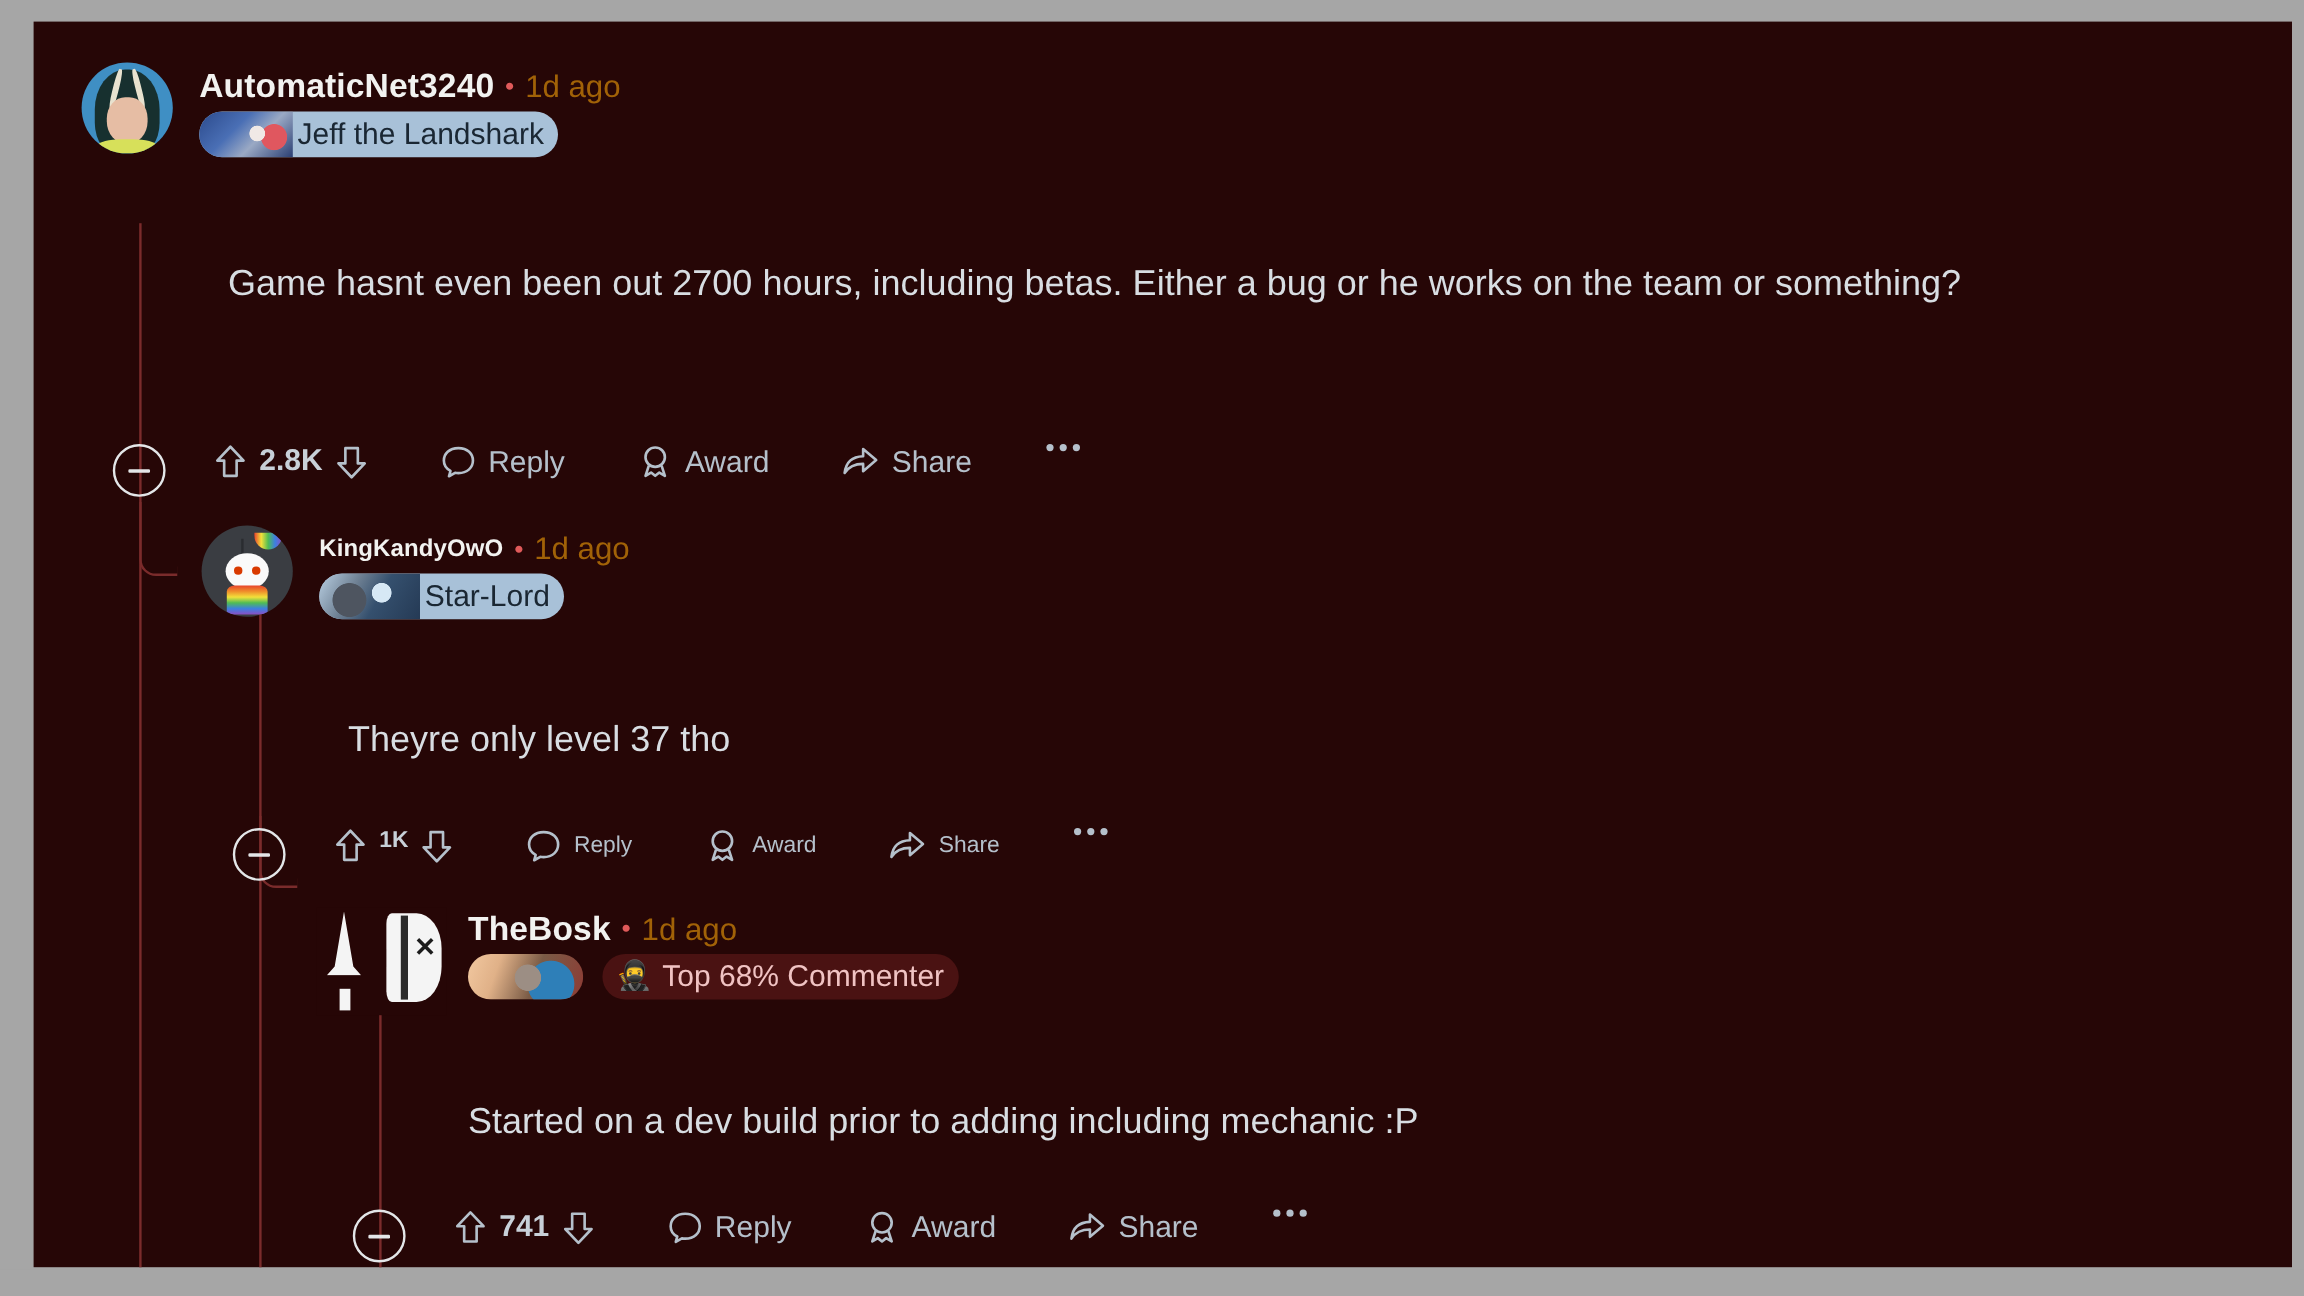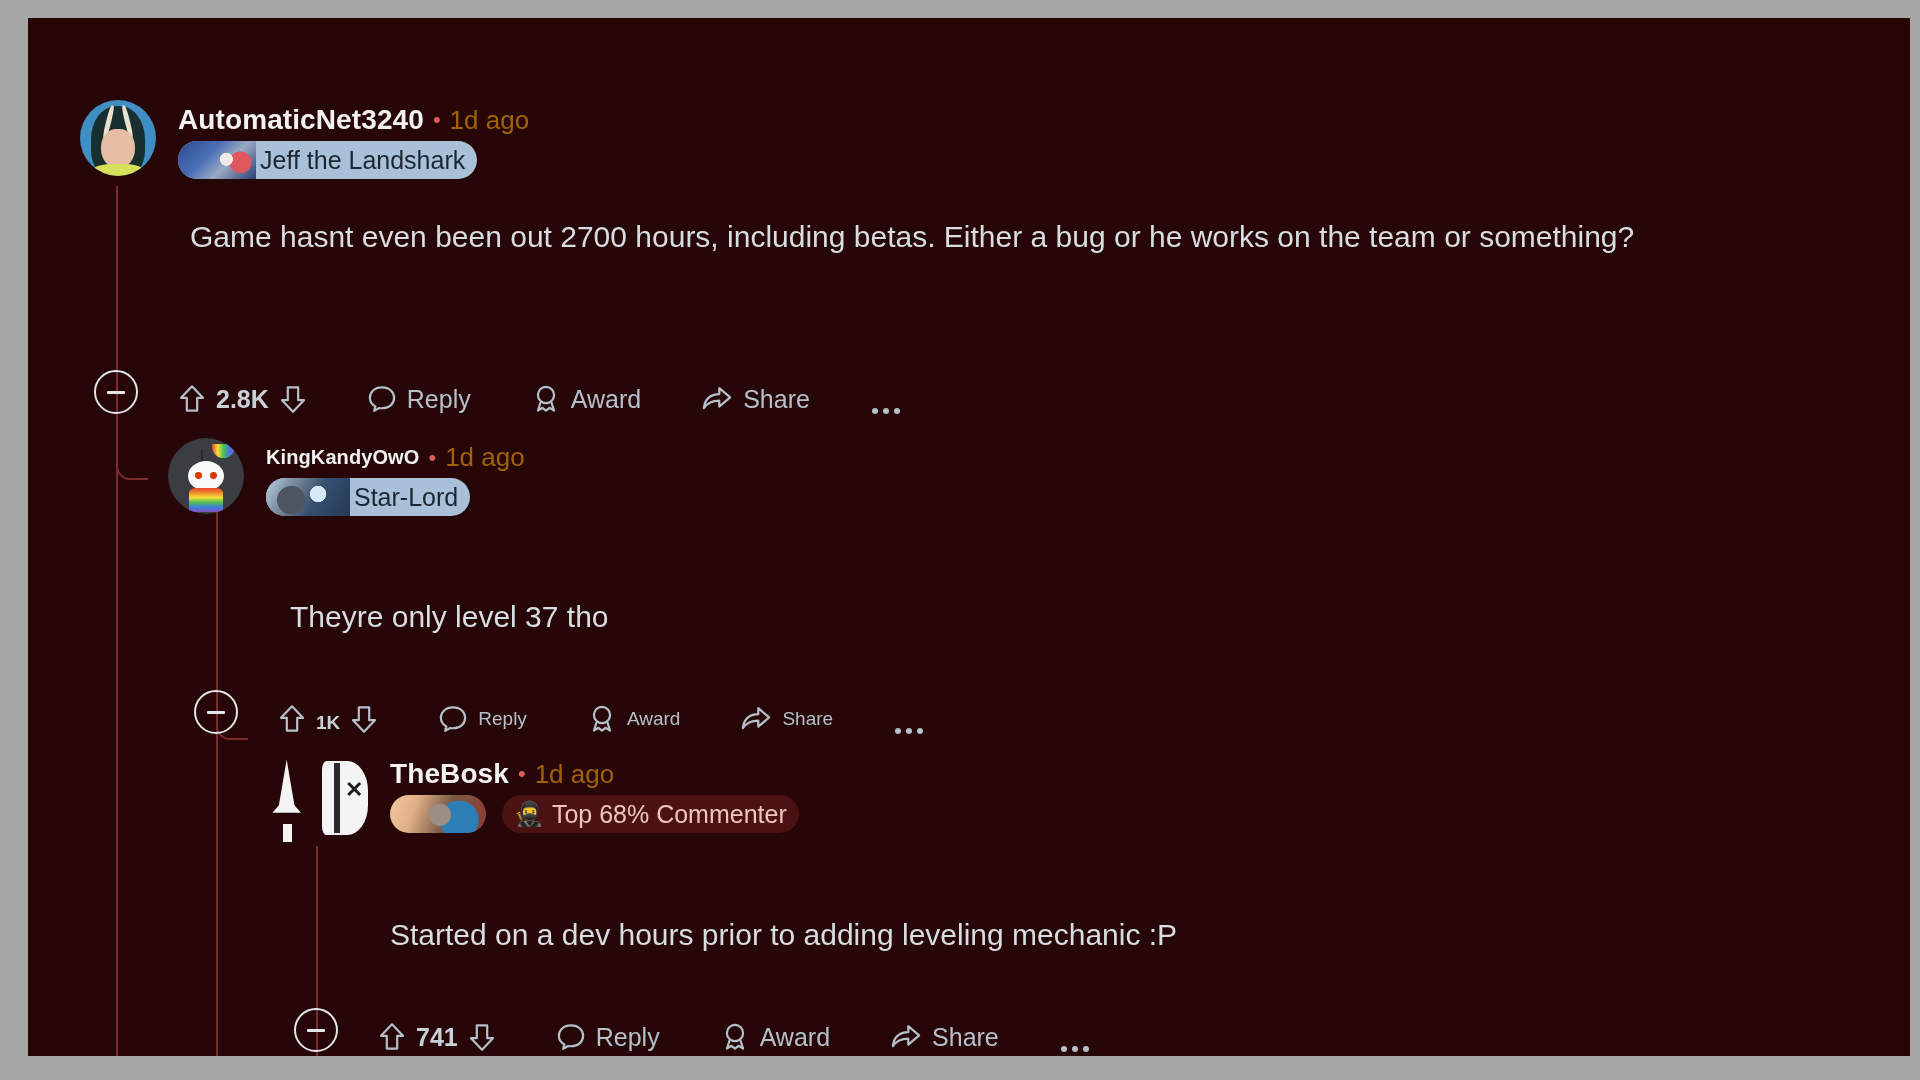--- a/index.html
+++ b/index.html
@@ -123,21 +123,21 @@
   .cbody {
     position: absolute;
     color: #d8dde2;
     line-height: 1.37;
   }
 
   
   .actions {
     position: absolute;
     display: flex;
-    align-items: flex-end;
+    align-items: flex-start;
     color: #b5c0cb;
   }
   .act {
     display: flex;
     align-items: center;
     white-space: nowrap;
   }
   .act svg { display: block; }
   .act-label { margin-left: 10px; }
   .votecount { color: #c8d0d8; margin: 0 10px; font-weight: 600; }
@@ -297,21 +297,21 @@
     <div class="threadline" style="left:88px; top:168px; height:880px;"></div>
     <div class="threadcurve" style="left:88px; top:400px; height:60px;"></div>
 
     <div class="threadline" style="left:188px; top:490px; height:558px;"></div>
     <div class="threadcurve" style="left:188px; top:662px; height:58px;"></div>
 
     <div class="threadline" style="left:288px; top:750px; height:298px;"></div>
 
     <div class="comment" style="left:0; top:0; width:1882px;">
 
-      <div class="chead" style="left:52px; top:34px;margin-top:48px;">
+      <div class="chead" style="left:40px; top:34px;">
         <div class="avatar av-anime" style="width:76px; height:76px;">
           <div class="hair"></div>
           <div class="horn-l"></div>
           <div class="horn-r"></div>
           <div class="face"></div>
           <div class="collar"></div>
         </div>
 
         <div class="meta" style="margin-left:22px; padding-top:4px;">
           <div class="nameline">
@@ -480,21 +480,21 @@
               <span class="flair-img art-rocket" style="width:96px;"></span>
             </span>
             <span class="flair flair-dark" style="height:38px; font-size:25px; margin-left:16px; padding-left:12px;">
               <span class="badge-emoji" style="font-size:24px;">🥷</span>
               <span class="flair-txt" style="padding-left:8px;">Top 68% Commenter</span>
             </span>
           </div>
         </div>
       </div>
 
-      <div class="cbody" style="left:362px; top:896px; width:1440px; font-size:30px;">Started on a dev hours prior to adding leveling mechanic :P</div>
+      <div class="cbody" style="left:362px; top:896px; width:1440px; font-size:30px;">Started on a dev build prior to adding including mechanic :P</div>
 
       <div class="actions" style="left:266px; top:990px; font-size:25px;">
 
         <div class="collapse-btn" style="width:44px; height:44px;">
           <span class="collapse-bar" style="width:18px; height:3px;"></span>
         </div>
 
         <div class="act" style="margin-left:40px;">
           <svg width="28" height="30" viewBox="0 0 24 26" fill="none" stroke="#b5c0cb" stroke-width="1.9">
             <path d="M12 2 L21.5 12 H16.5 V23 H7.5 V12 H2.5 Z" stroke-linejoin="round"></path>

